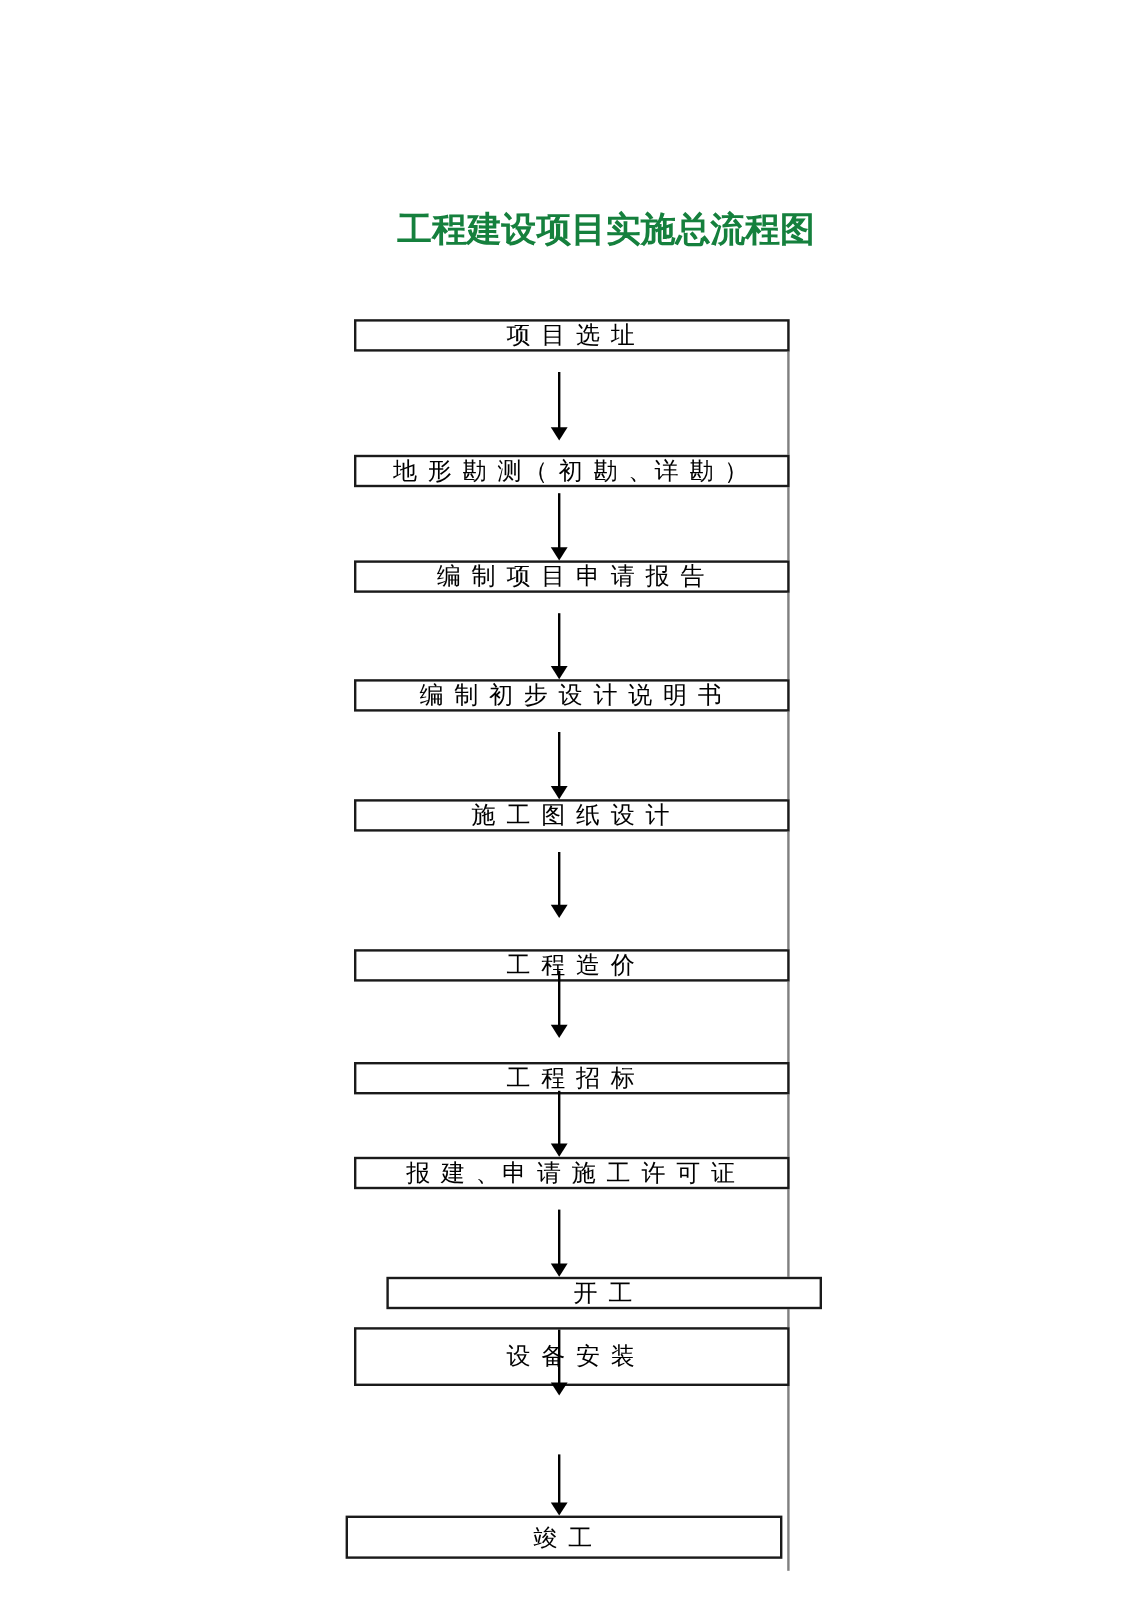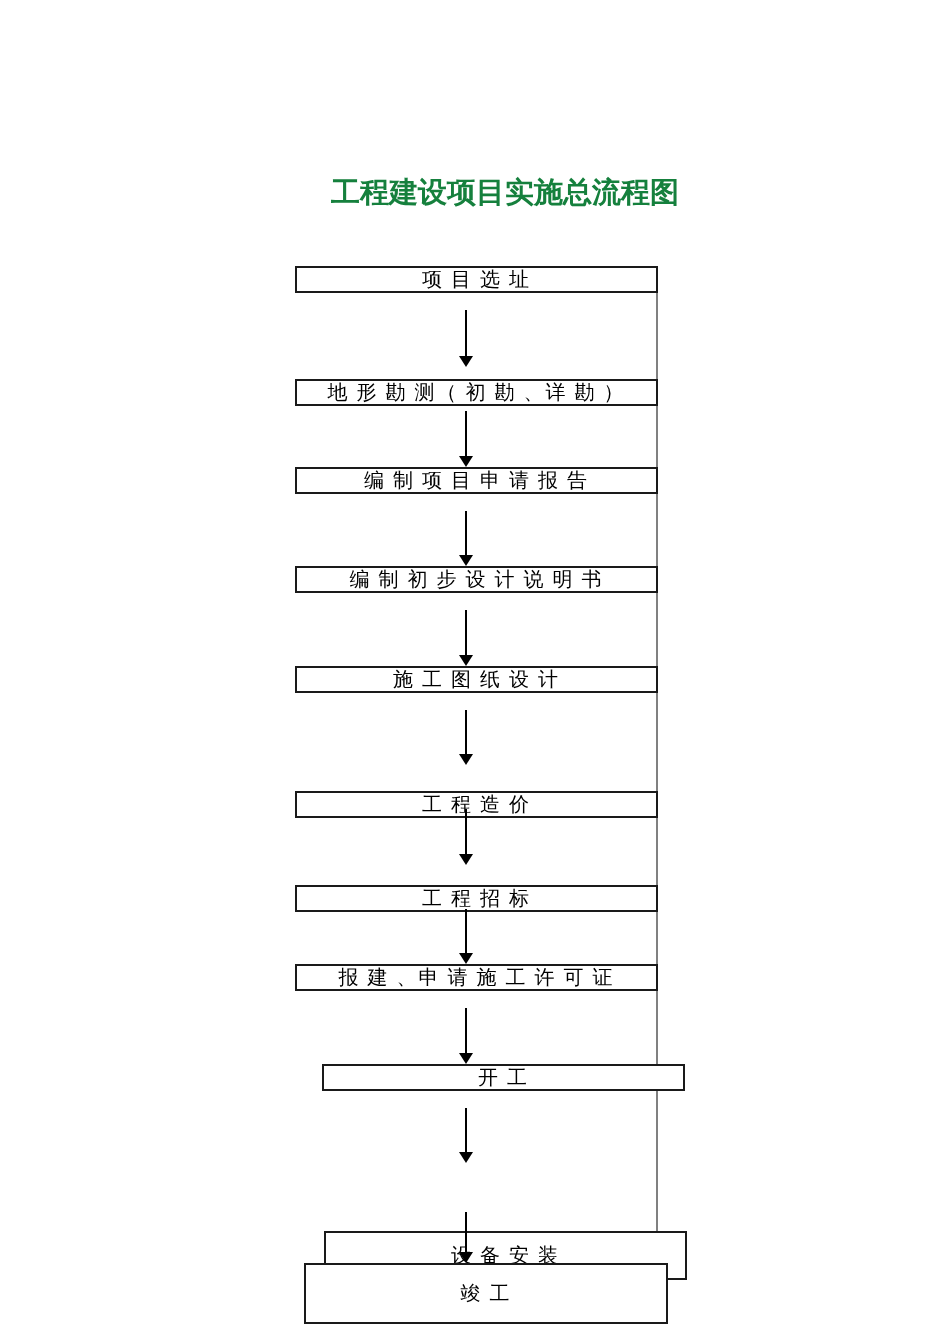--- a/index.html
+++ b/index.html
@@ -37,23 +37,23 @@
     background: #ffffff;
     display: flex;
     align-items: center;
     justify-content: center;
     font-size: 20px;
     letter-spacing: 2px;
     white-space: nowrap;
     color: #000000;
   }
   .flow-box.last {
-    left: 304px;
+    left: 288px;
     width: 364px;
-    height: 61px;
+    height: 36px;
   }
   .flow-box.tall {
     height: 49px;
   }
   .arrow {
     position: absolute;
     left: 459px;
     width: 14px;
   }
   .arrow-shaft {
@@ -94,21 +94,21 @@
 
   <div class="flow-box" style="top:266px;">项 目 选 址</div>
   <div class="flow-box" style="top:379px;">地 形 勘 测（ 初 勘 、详 勘 ）</div>
   <div class="flow-box" style="top:467px;">编 制 项 目 申 请 报 告</div>
   <div class="flow-box" style="top:666px;">施 工 图 纸 设 计</div>
   <div class="flow-box" style="top:566px;">编 制 初 步 设 计 说 明 书</div>
   <div class="flow-box" style="top:791px;">工 程 造 价</div>
   <div class="flow-box" style="top:865px;margin-top:20px;">工 程 招 标</div>
   <div class="flow-box" style="top:964px;">报 建 、申 请 施 工 许 可 证</div>
   <div class="flow-box" style="top:1064px;margin-left:27px;">开 工</div>
-  <div class="flow-box tall" style="top:1231px;margin-left:29px;">设 备 安 装</div>
+  <div class="flow-box tall" style="top:1106px;">设 备 安 装</div>
   <div class="flow-box last" style="top:1263px;">竣 工</div>
 
   <div class="arrow" style="top:310px;height:57px;">
     <div class="arrow-shaft"></div>
     <div class="arrow-head"></div>
   </div>
   <div class="arrow" style="top:411px;height:56px;">
     <div class="arrow-shaft"></div>
     <div class="arrow-head"></div>
   </div>

